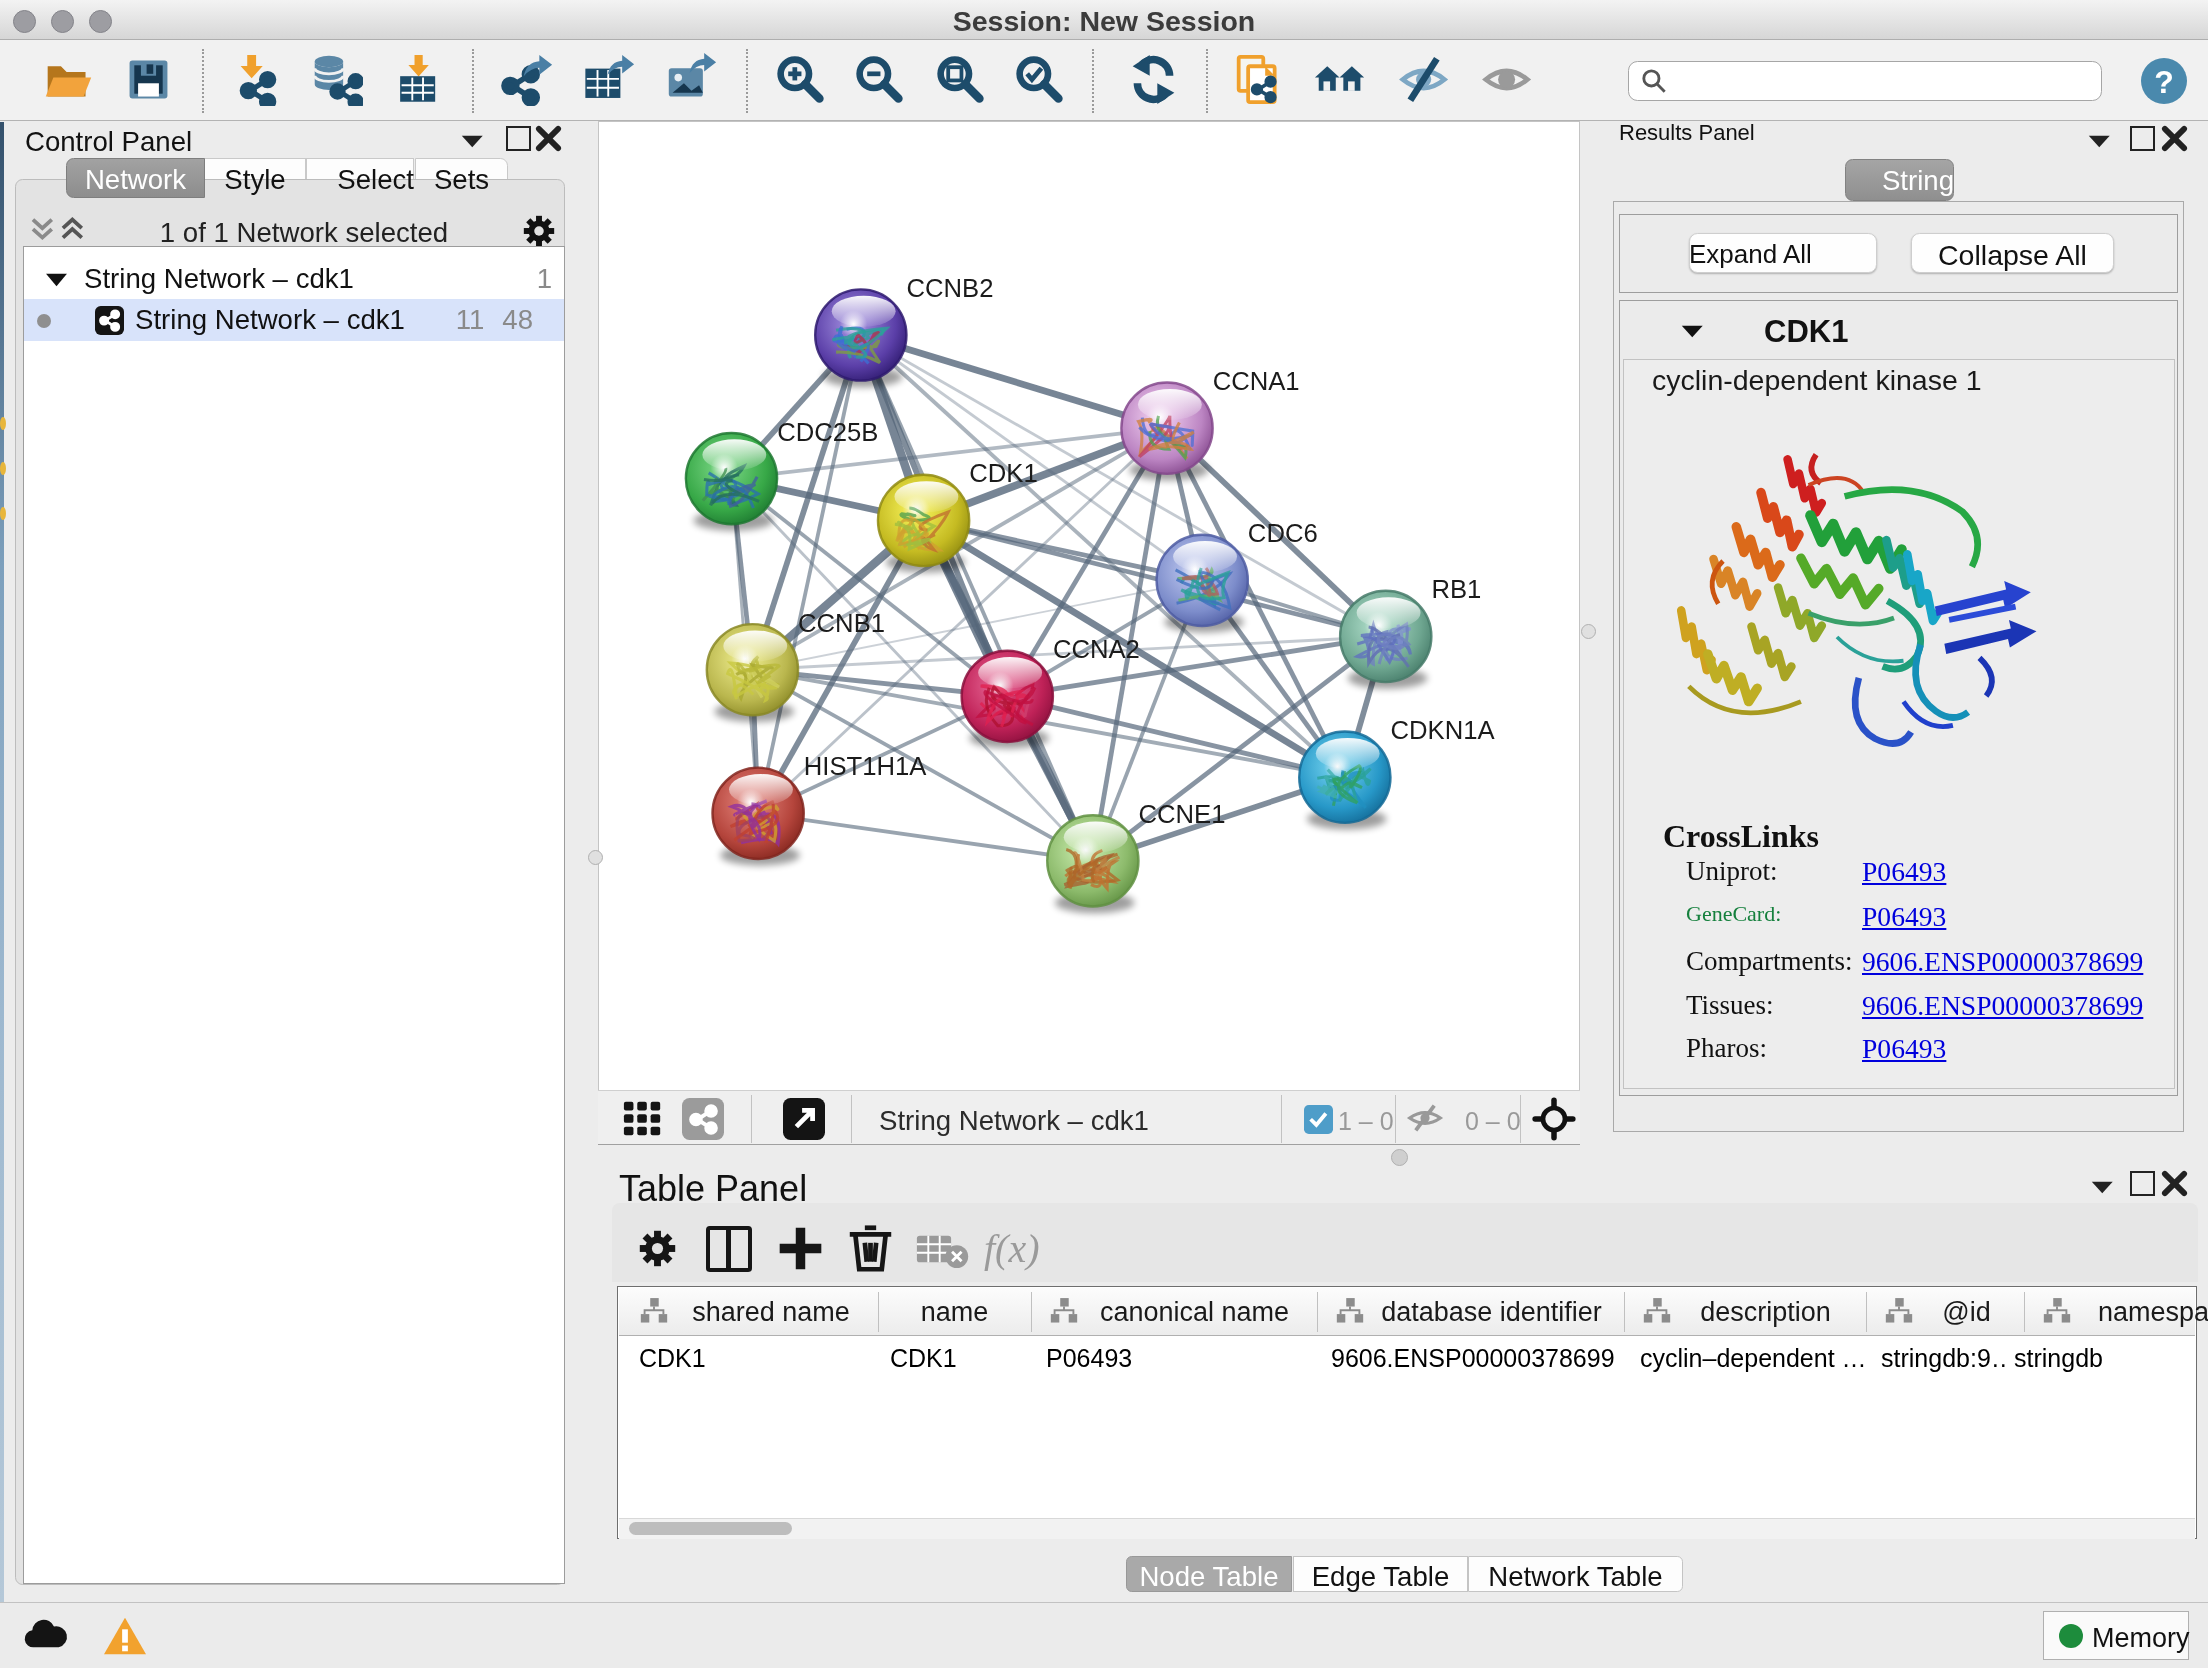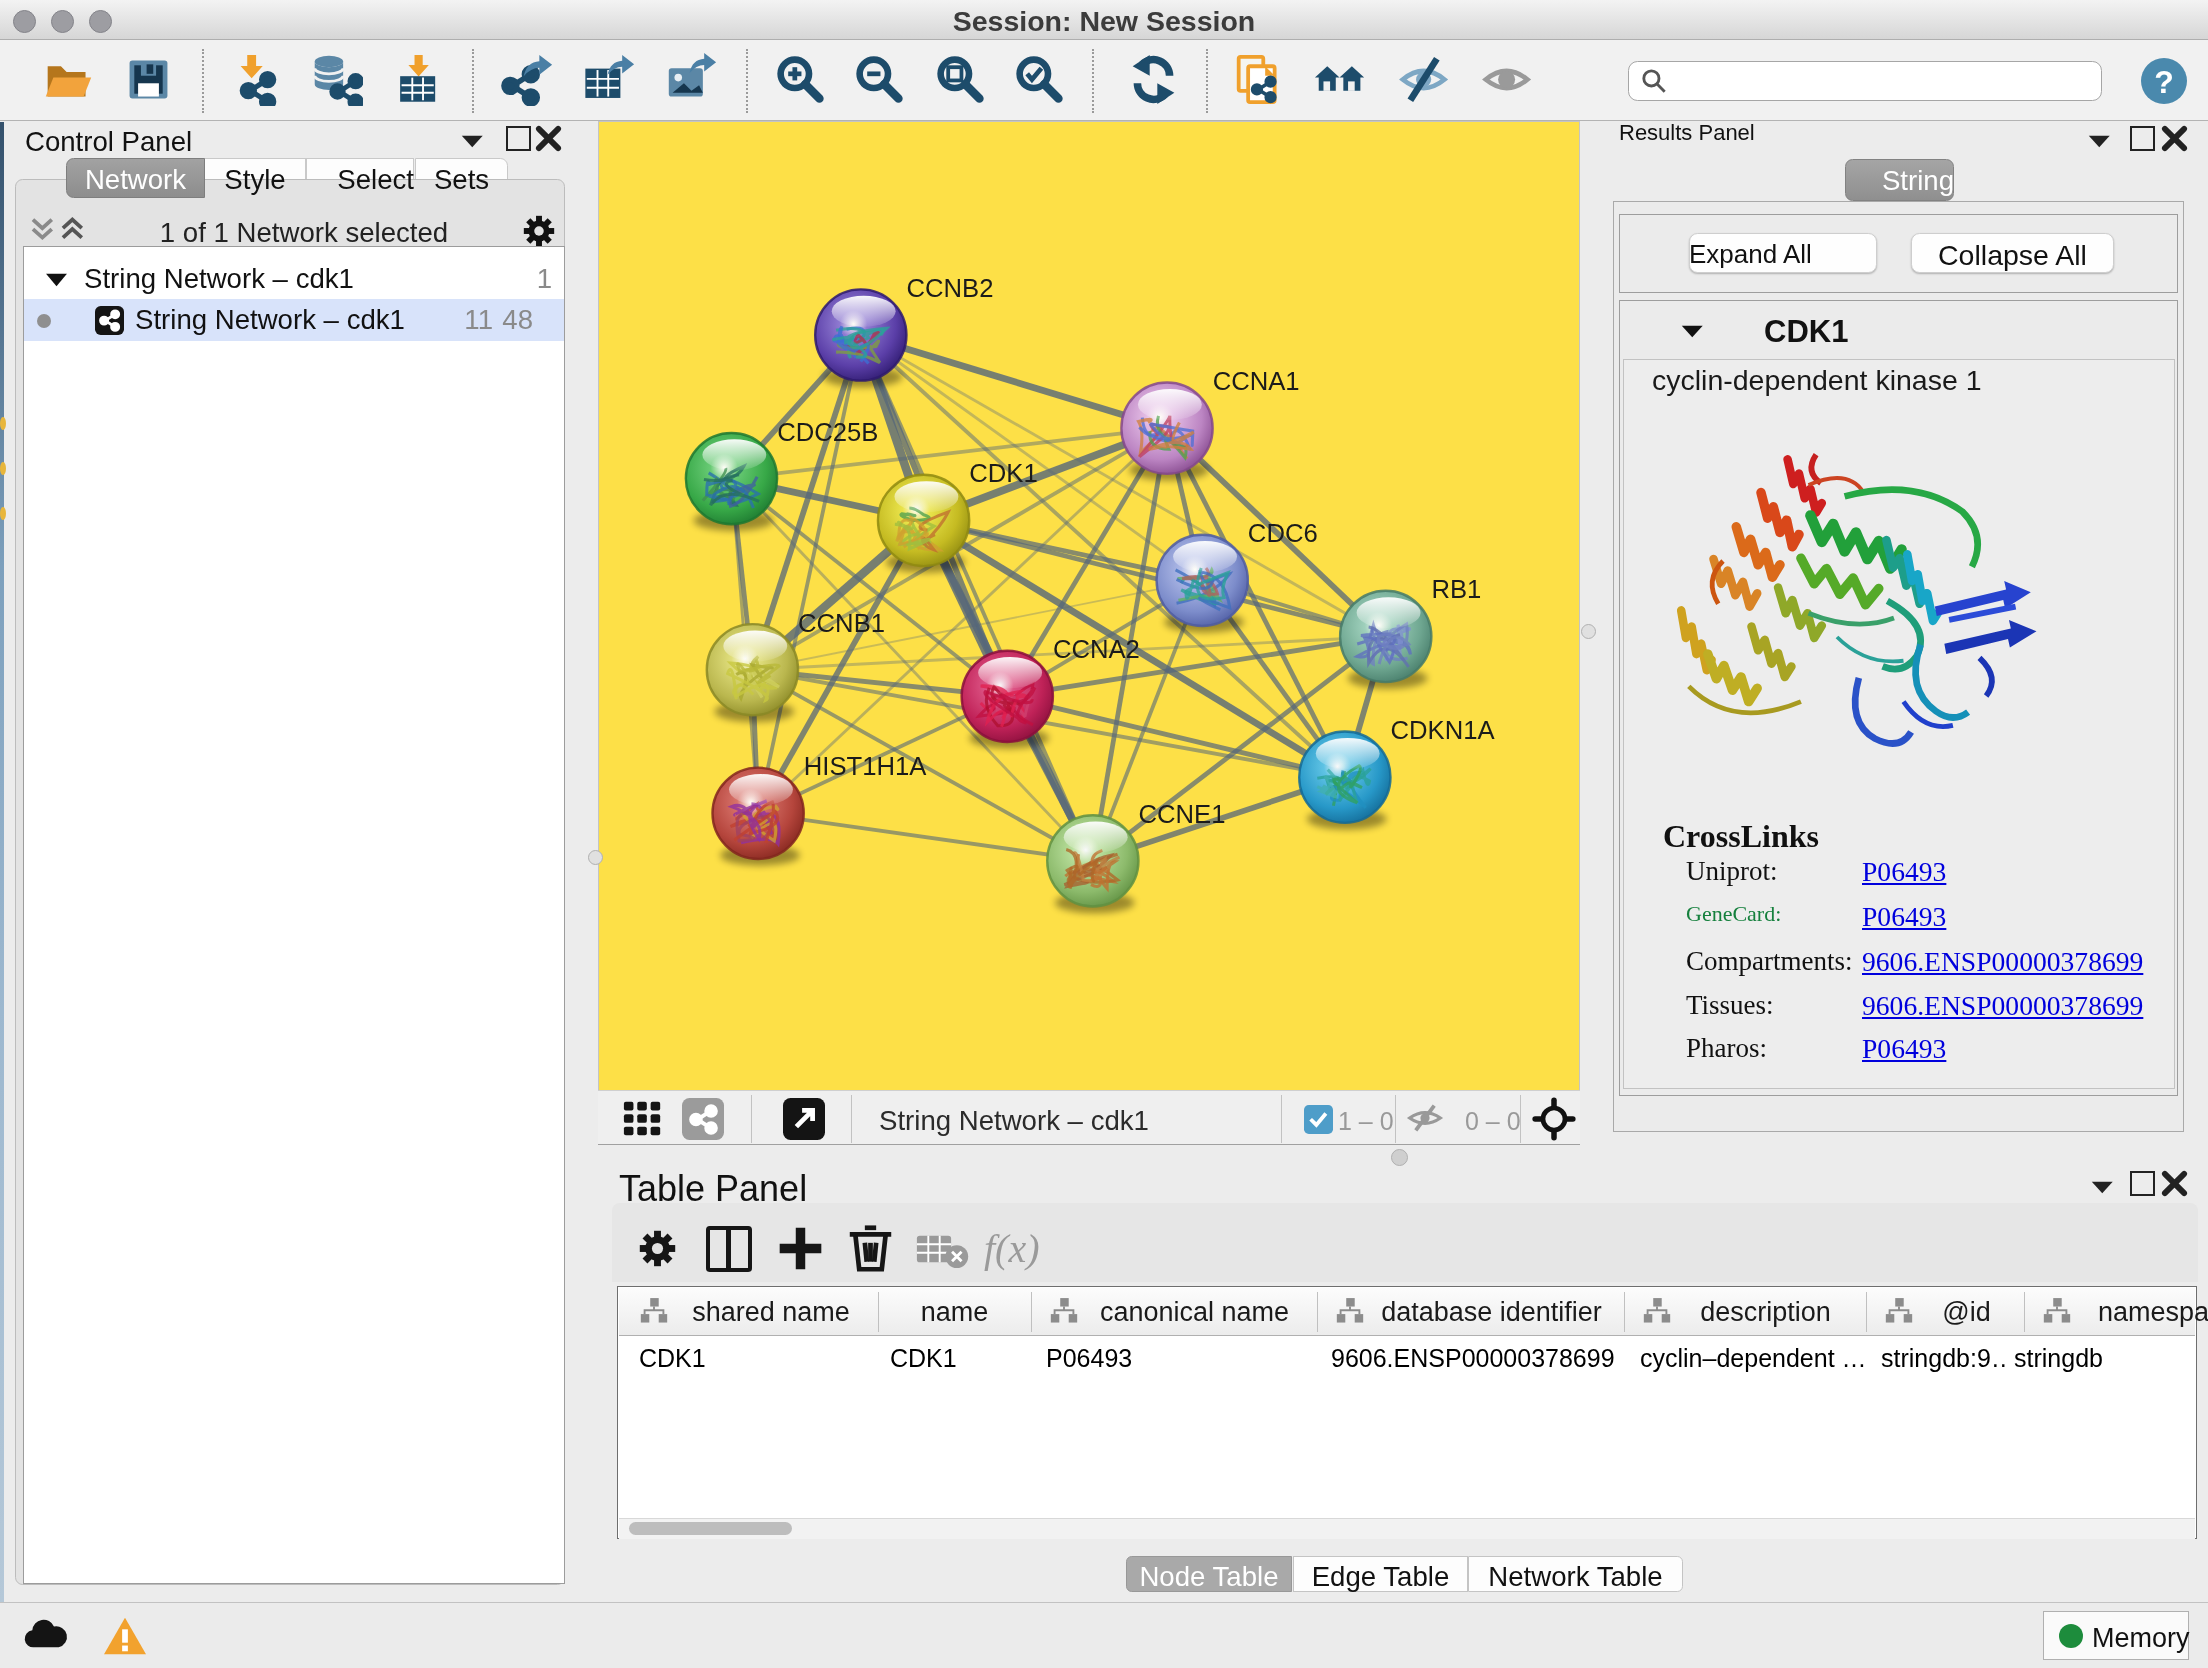--- a/index.html
+++ b/index.html
@@ -228,24 +228,24 @@
   <svg width="28.5" height="28.5" viewBox="0 0 34 34" style="position:absolute;left:95px;top:306px">
       <g stroke="#fff" stroke-width="3.5" fill="#fff">
         <line x1="12.16" y1="17.44" x2="23.16" y2="10.4"></line>
         <line x1="12.16" y1="17.44" x2="23.16" y2="24.48"></line>
         <circle cx="10.84" cy="17.44" r="4.18"></circle>
         <circle cx="24.04" cy="9.96" r="4.18"></circle>
         <circle cx="24.04" cy="24.919999999999998" r="4.18"></circle>
       </g>
     </svg>
   <div class="txt" style="left:135px;top:304px;font-size:27.6px;color:#111">String Network – cdk1</div>
-  <div class="txt" style="left:447px;top:304px;width:46px;text-align:right;font-size:27.6px;color:#8a8a8a">11</div>
+  <div class="txt" style="left:447px;top:304px;width:46px;text-align:center;font-size:27.6px;color:#8a8a8a">11</div>
   <div class="txt" style="left:487px;top:304px;width:46px;text-align:right;font-size:27.6px;color:#8a8a8a">48</div>
 
-  <div class="abs" style="left:598px;top:121px;width:982px;height:970px;background:#fde047;border:1px solid #c4c4c4">
+  <div class="abs" style="left:598px;top:121px;width:982px;height:970px;background:#ffffff;border:1px solid #c4c4c4">
     <svg width="982" height="969" viewBox="0 0 1032 1019" style="position:absolute;left:0;top:0">
 <defs>
 <radialGradient id="g0" cx="42%" cy="38%" r="68%">
 <stop offset="0%" stop-color="#ffffff" stop-opacity="0.95"></stop>
 <stop offset="22%" stop-color="#8f7ad1"></stop>
 <stop offset="68%" stop-color="#5b3fa8"></stop>
 <stop offset="100%" stop-color="#2e1a6e"></stop>
 </radialGradient>
 <radialGradient id="g1" cx="42%" cy="38%" r="68%">
 <stop offset="0%" stop-color="#ffffff" stop-opacity="0.95"></stop>

